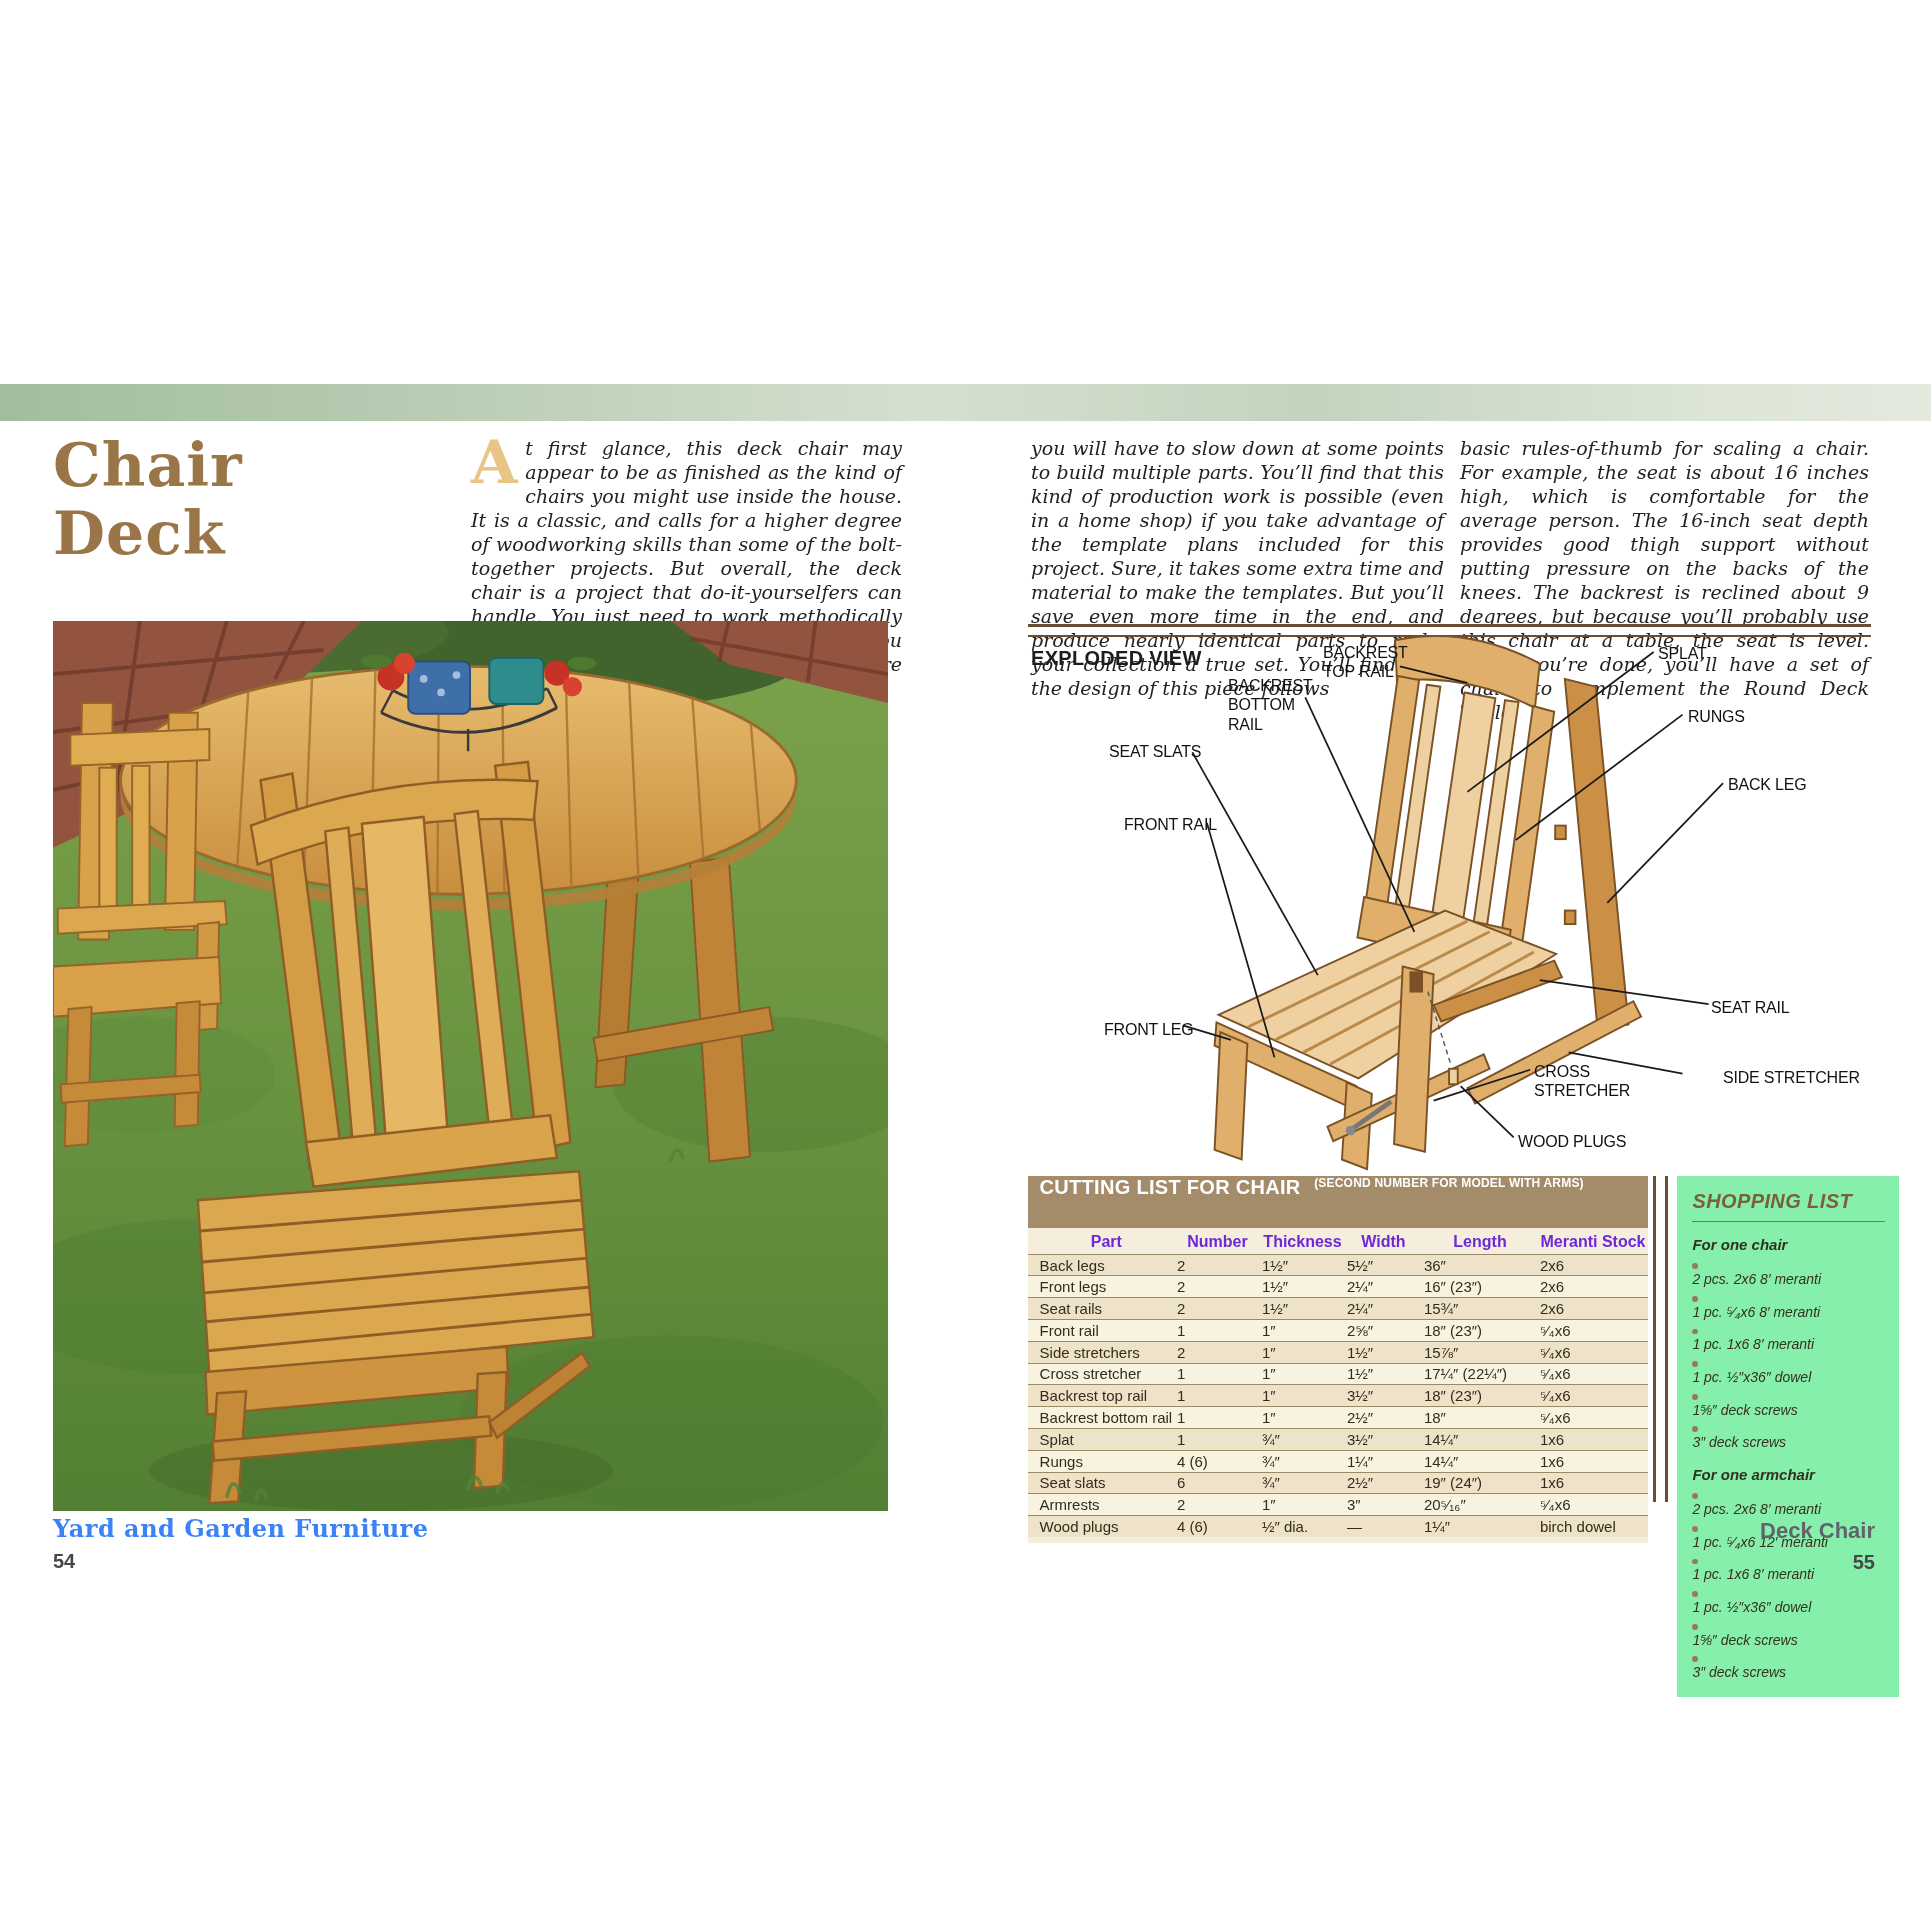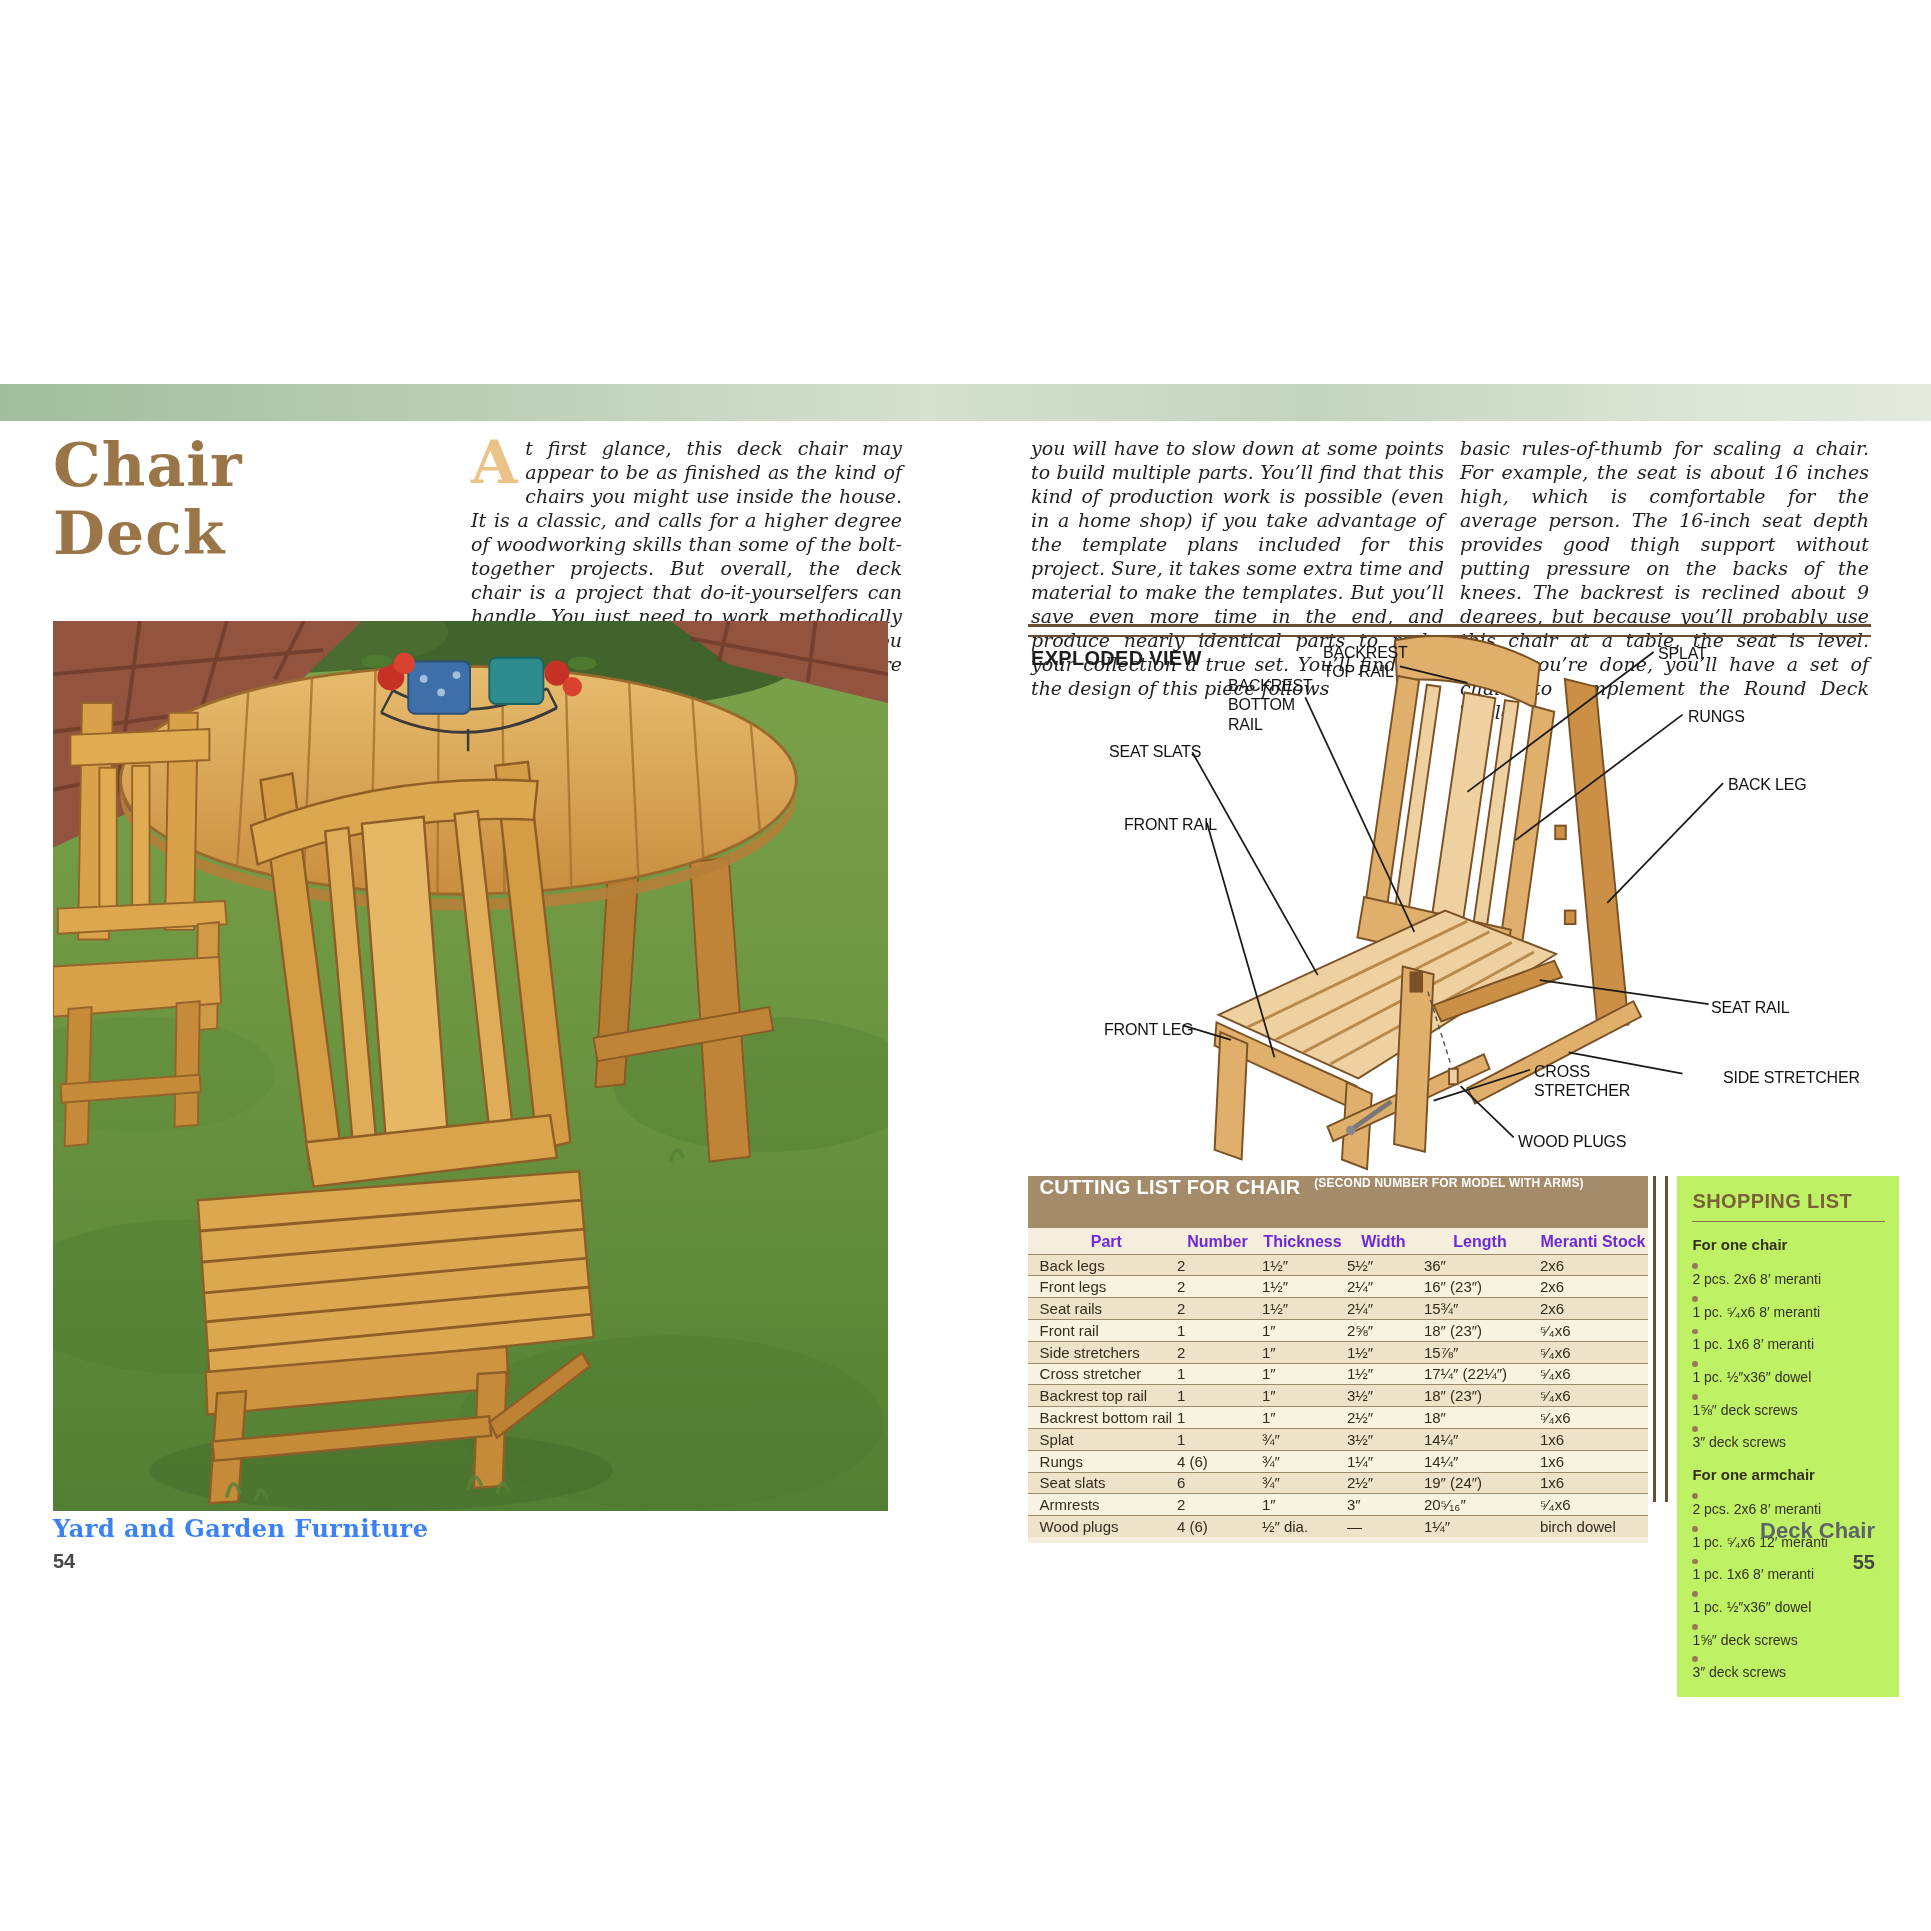--- a/index.html
+++ b/index.html
@@ -46,21 +46,21 @@
   .cltab td{font-size:15px;color:#332c1c;padding:1.9px 1.9px;border-top:1px solid #9b8a68;}
   .cltab th:first-child,.cltab td:first-child{padding-left:11.6px;}
   .cltab tbody tr:nth-child(odd){background:#eee3c9;}
   .cltab tbody tr:nth-child(even){background:#f8f2e1;}
 
   
   .vdiv{left:1653px;top:1176px;width:8.7px;height:326px;
         border-left:3.9px solid #6b4e31;border-right:3.9px solid #6b4e31;}
 
   
-  .sl{left:1677px;top:1176px;width:193px;min-height:299px;background:#bef264;padding:13.5px 13.5px 15.4px 15.4px;}
+  .sl{left:1677px;top:1176px;width:193px;min-height:299px;background:#86efac;padding:13.5px 13.5px 15.4px 15.4px;font-style:italic;}
   .sltitle{font-weight:bold;font-size:20px;color:#7b5f3a;letter-spacing:0.4px;
            border-bottom:1.9px solid #8a6f4d;padding-bottom:8.7px;}
   .sl-group-title{font-weight:bold;font-size:15px;color:#35301f;margin:13.5px 0 3.9px 0;}
   .sl-item{font-size:14px;color:#35301f;line-height:20px;display:flex;flex-direction:column;}
   .blt{width:5.8px;height:5.8px;border-radius:50%;background:#977b52;flex:0 0 5.8px;margin:6.8px 5.8px 0 0;}
 </style>
 </head>
 <body>
 
 <div id="canvas">

